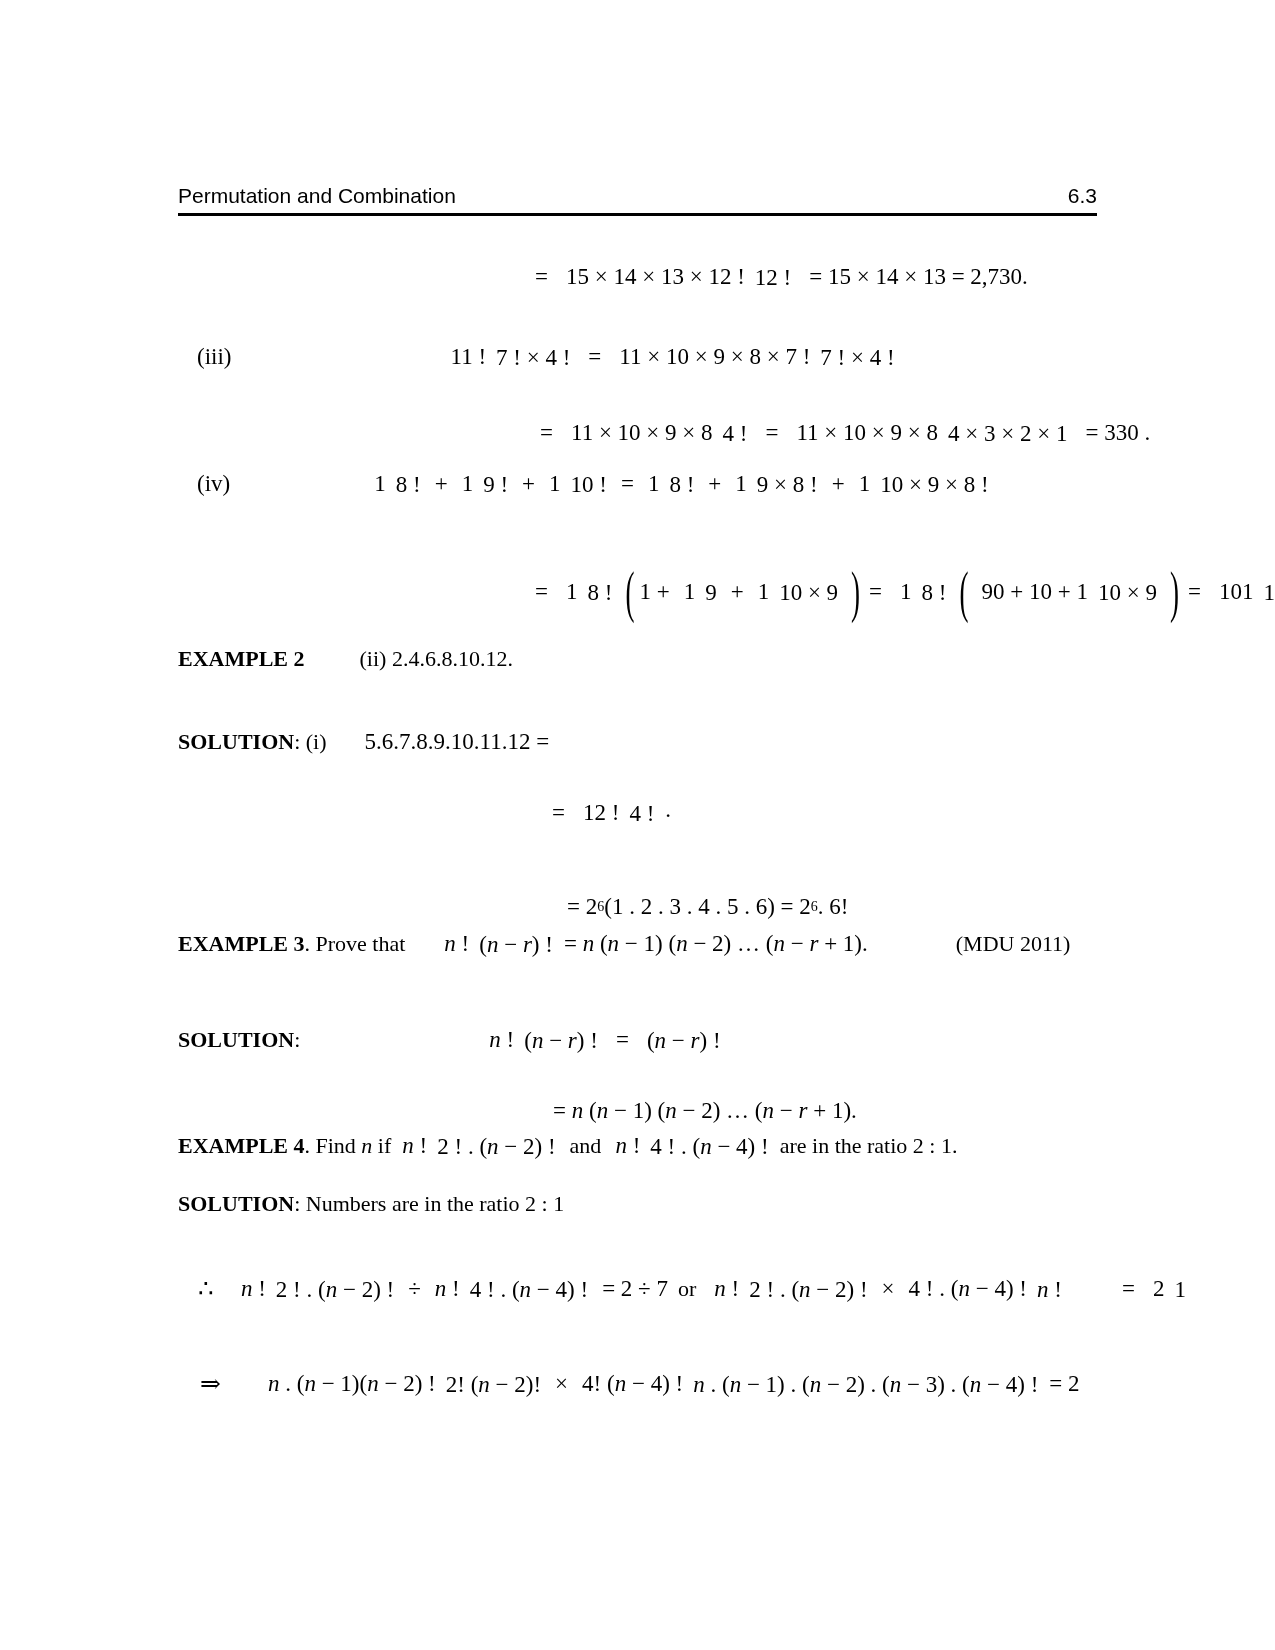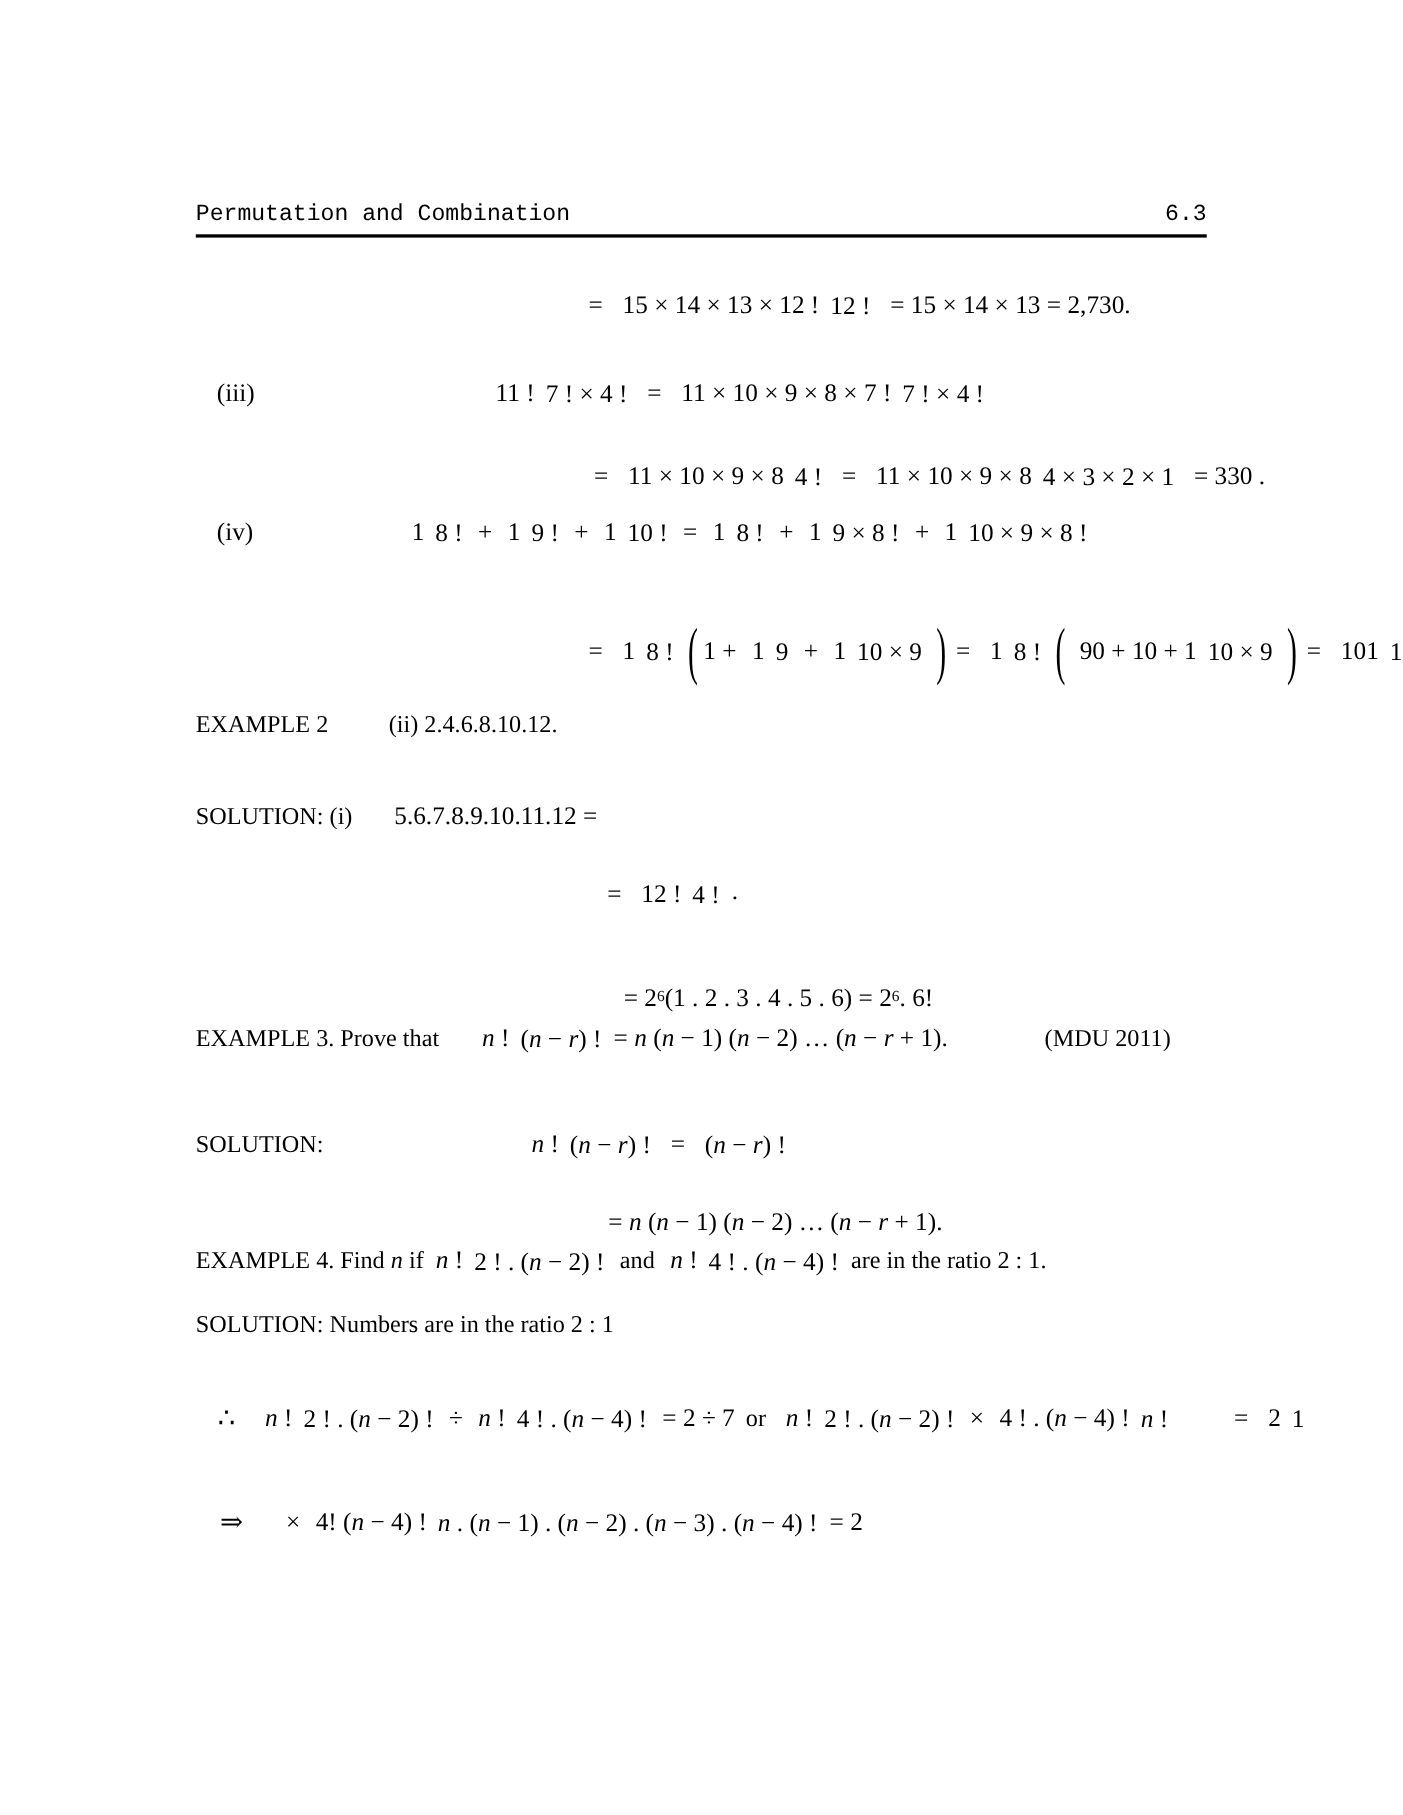--- a/index.html
+++ b/index.html
@@ -3,28 +3,28 @@
 <meta charset="utf-8">
 <style>
   html,body{margin:0;padding:0;background:#ffffff;}
   body{width:1275px;height:1650px;position:relative;color:#000;
        font-family:"Liberation Serif",serif;}
   .page{position:absolute;inset:0;background:#fff;}
 
   
   .header{position:absolute;left:178px;width:919px;top:184px;display:flex;
           justify-content:space-between;align-items:baseline;
-          font-family:Liberation Mono, monospace;font-size:21px;}
+          font-family:Liberation Sans, sans-serif;font-size:21px;}
   .rule{position:absolute;left:178px;width:919px;top:213px;border-top:3px solid #000;}
 
   
   .row{position:absolute;display:flex;align-items:center;white-space:nowrap;
        font-size:23px;line-height:1.12;transform:translateY(-50%);}
   .txtrow{font-size:22px;}
-  .bold{font-weight:400;}
+  .bold{font-weight:700;}
   .frac{display:inline-flex;flex-direction:row;align-items:center;margin:0 6px;}
   .num{padding:0 5px 1px;}
   .bar{display:block;align-self:stretch;height:0;border-top:2px solid #000;margin:1px 0;}
   .den{padding:2px 5px 0;}
   .op{margin:0 7px;}
   .tight{margin:0 3px;}
   .sp{display:inline-block;height:1px;}
   .bigp{display:inline-block;font-size:27px;transform:scaleY(2.15);
         transform-origin:center;margin:0 2px;font-weight:400;}
   .low{align-self:flex-end;margin-bottom:6px;}
@@ -287,20 +287,25 @@
     <span class="frac">
         <span class="num">2</span>
         <span class="bar"></span>
         <span class="den">1</span>
       </span>
   </div>
 
   <div class="row" style="left:200px;top:1384px">
     <span class="sym">⇒</span>
     <span class="sp" style="width:36px"></span>
+    <span class="frac">
+        <span class="num"><i>n</i> . (<i>n</i> − 1)(<i>n</i> − 2) !</span>
+        <span class="bar"></span>
+        <span class="den">2! (<i>n</i> − 2)!</span>
+      </span>
     <span class="op tight">×</span>
     <span class="frac">
         <span class="num">4! (<i>n</i> − 4) !</span>
         <span class="bar"></span>
         <span class="den"><i>n</i> . (<i>n</i> − 1) . (<i>n</i> − 2) . (<i>n</i> − 3) . (<i>n</i> − 4) !</span>
       </span>
     <span>= 2</span>
   </div>
 
 </div>

